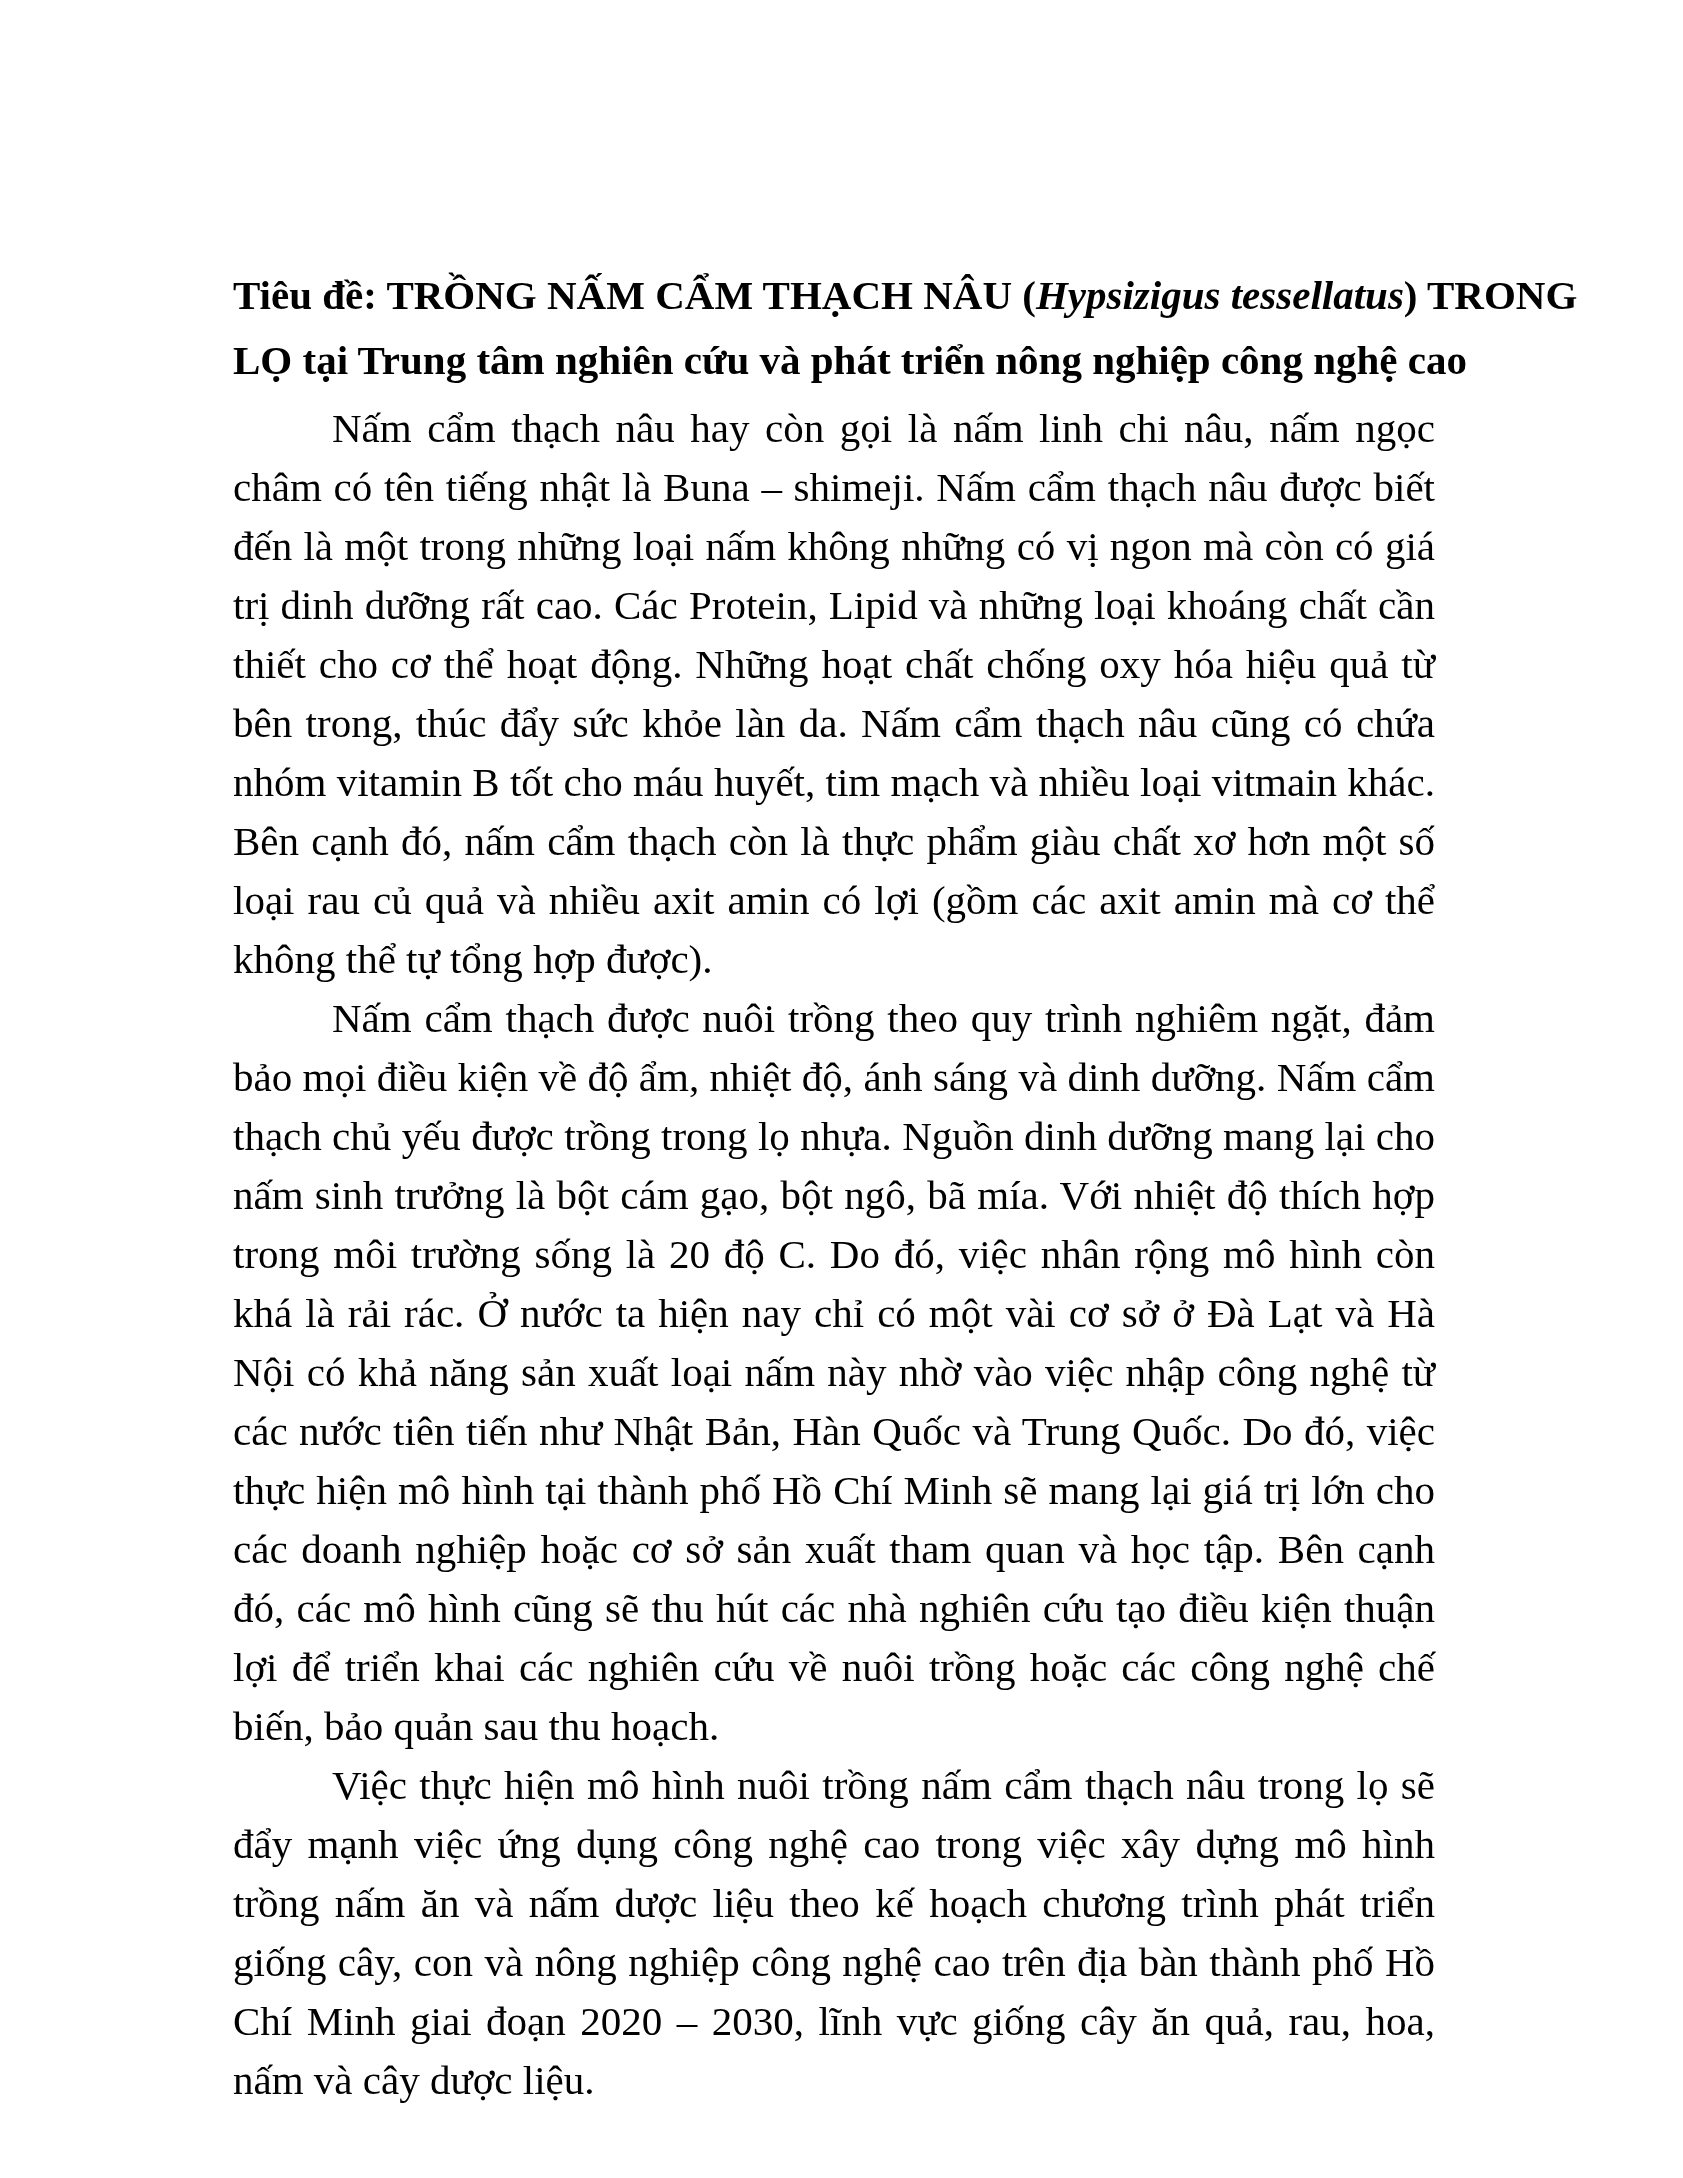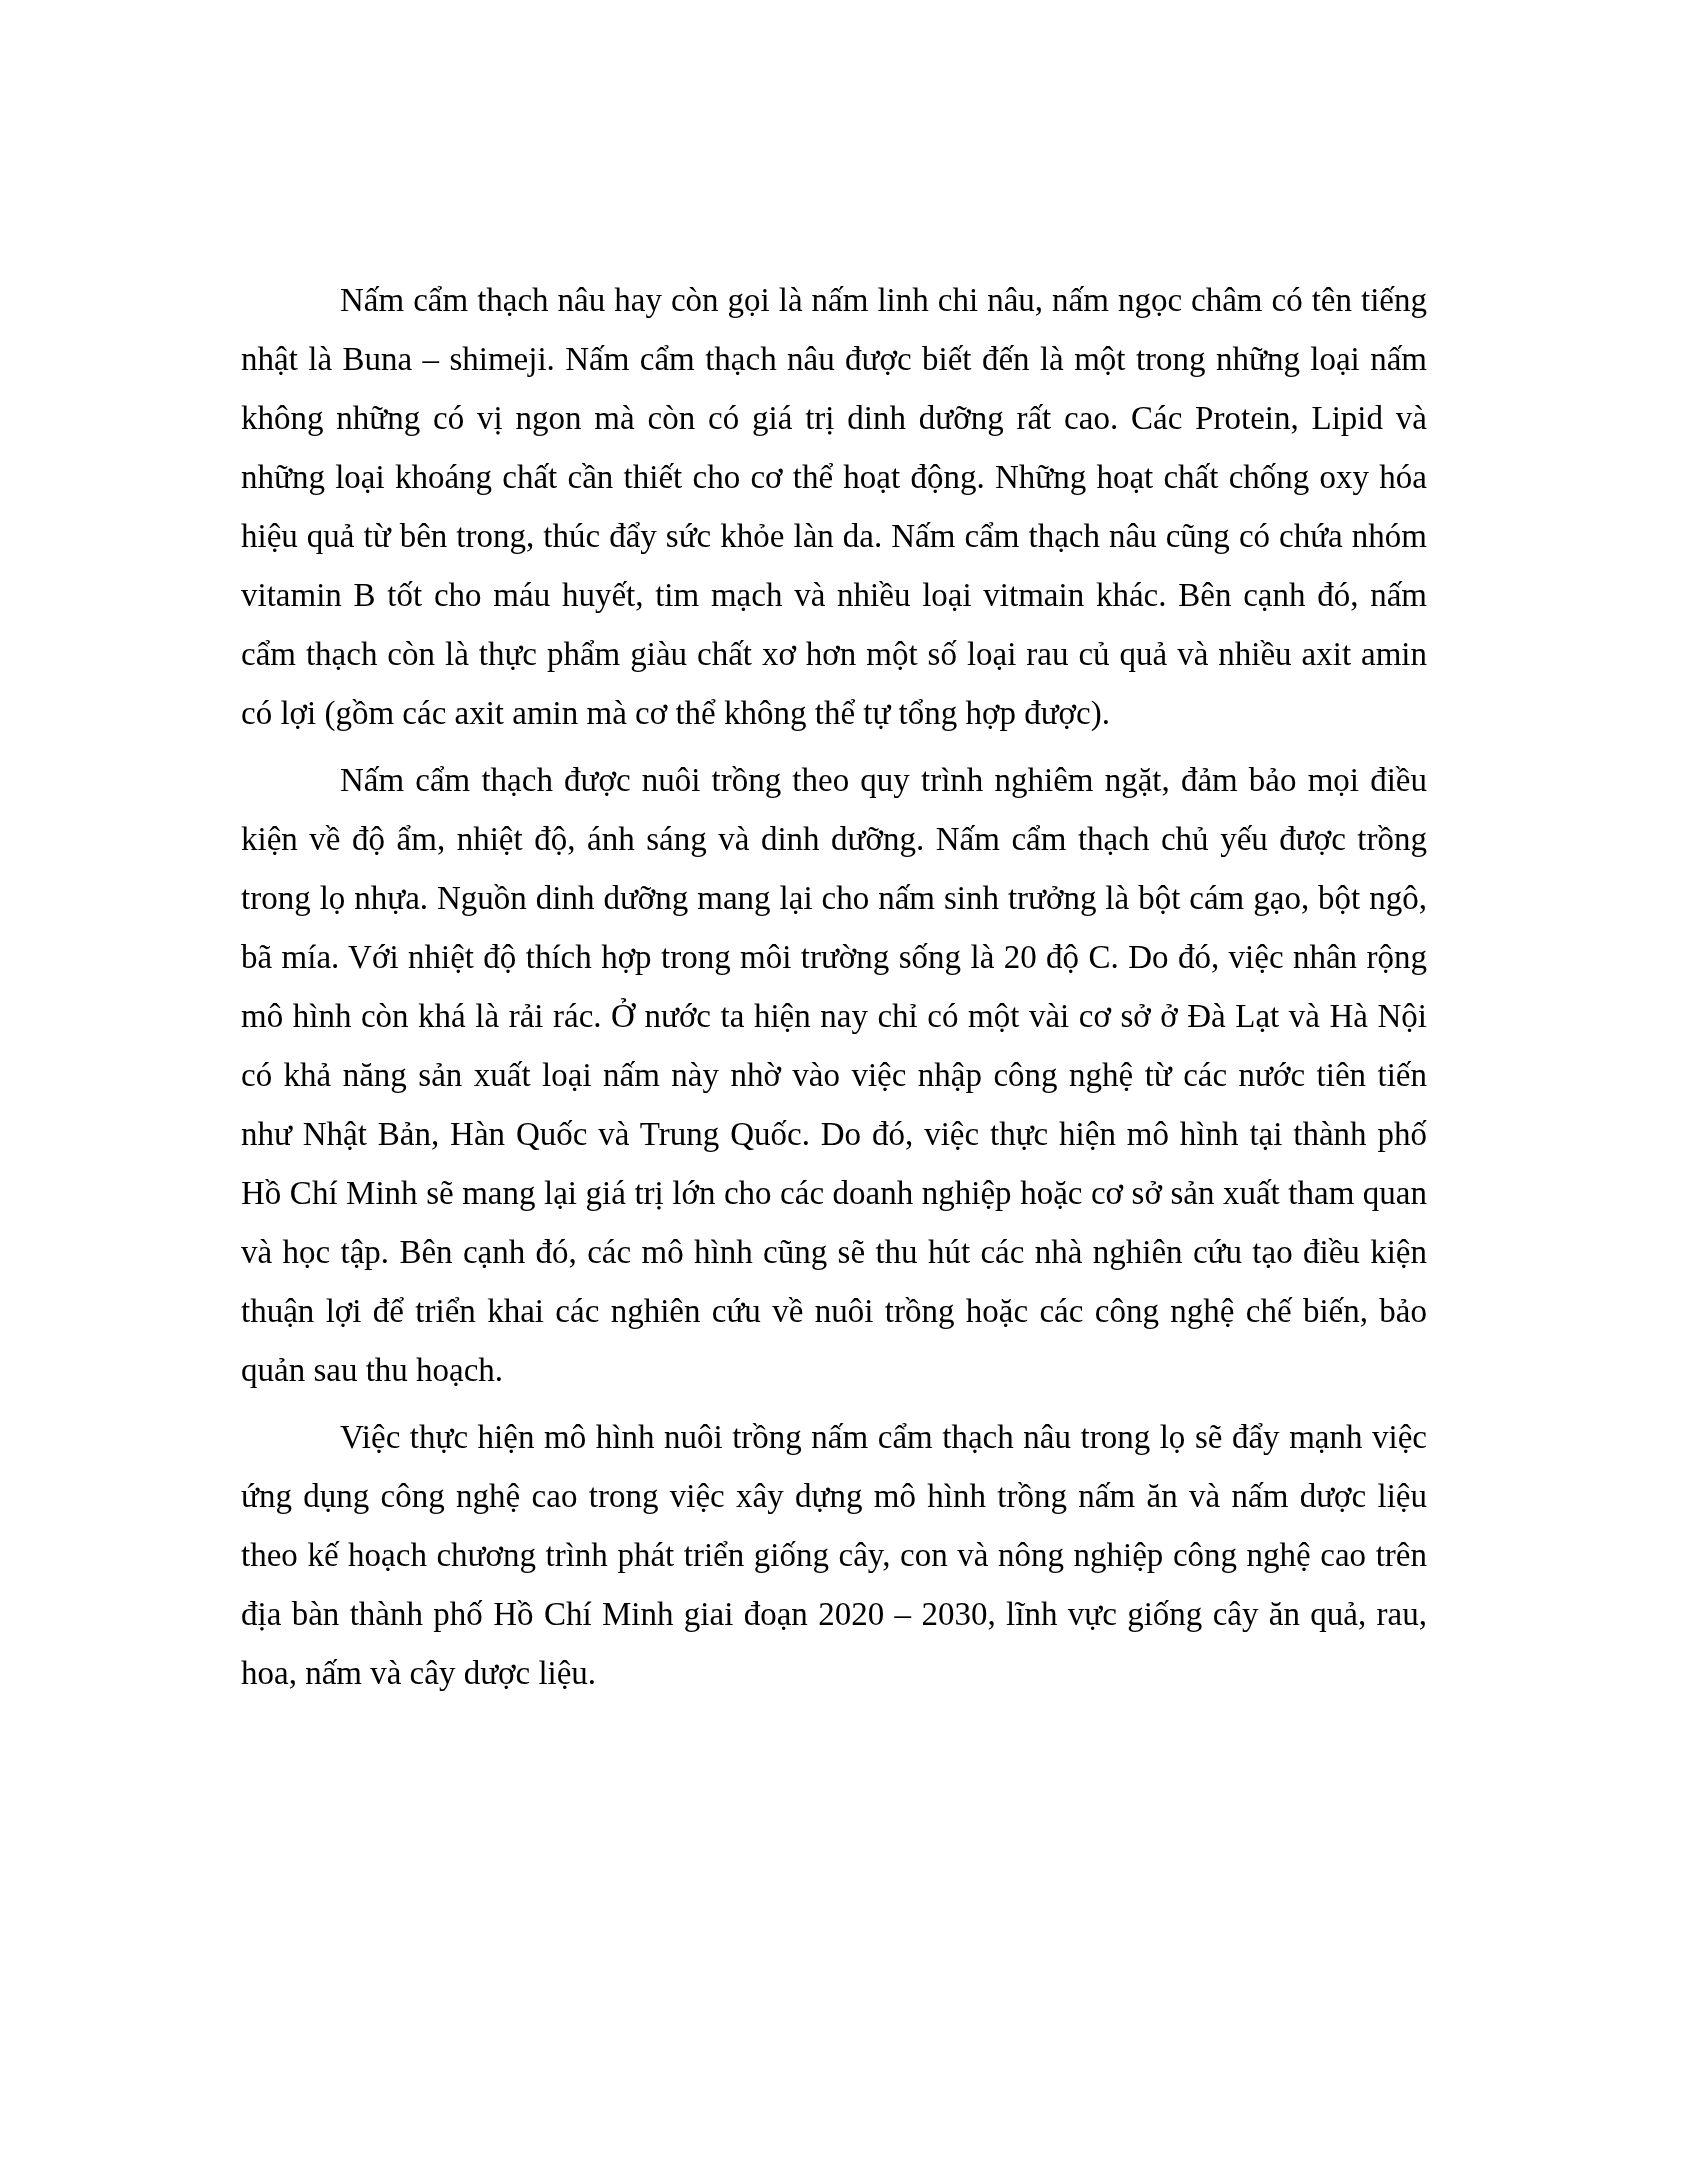--- a/index.html
+++ b/index.html
@@ -30,32 +30,36 @@
   }
   .title-line {
     display: block;
     white-space: nowrap;
   }
   .title .species {
     font-style: italic;
     font-weight: bold;
   }
   .body-paragraph {
-    margin: 8px;
-    font-size: 33px;
+    margin: 0;
+    font-size: 41px;
     line-height: 59px;
     text-align: justify;
     text-indent: 99px;
   }
 </style>
 </head>
 <body>
 
 <div class="page">
 
+  <h1 class="title">
+    <span class="title-line"><span>Tiêu đề: TRỒNG NẤM CẨM THẠCH NÂU (</span><span class="species">Hypsizigus tessellatus</span><span>) TRONG</span></span>
+    <span class="title-line">LỌ tại Trung tâm nghiên cứu và phát triển nông nghiệp công nghệ cao</span>
+  </h1>
 
   <p class="body-paragraph">Nấm cẩm thạch nâu hay còn gọi là nấm linh chi nâu, nấm ngọc châm có tên tiếng nhật là Buna – shimeji. Nấm cẩm thạch nâu được biết đến là một trong những loại nấm không những có vị ngon mà còn có giá trị dinh dưỡng rất cao. Các Protein, Lipid và những loại khoáng chất cần thiết cho cơ thể hoạt động. Những hoạt chất chống oxy hóa hiệu quả từ bên trong, thúc đẩy sức khỏe làn da. Nấm cẩm thạch nâu cũng có chứa nhóm vitamin B tốt cho máu huyết, tim mạch và nhiều loại vitmain khác. Bên cạnh đó, nấm cẩm thạch còn là thực phẩm giàu chất xơ hơn một số loại rau củ quả và nhiều axit amin có lợi (gồm các axit amin mà cơ thể không thể tự tổng hợp được).</p>
 
   <p class="body-paragraph">Nấm cẩm thạch được nuôi trồng theo quy trình nghiêm ngặt, đảm bảo mọi điều kiện về độ ẩm, nhiệt độ, ánh sáng và dinh dưỡng. Nấm cẩm thạch chủ yếu được trồng trong lọ nhựa. Nguồn dinh dưỡng mang lại cho nấm sinh trưởng là bột cám gạo, bột ngô, bã mía. Với nhiệt độ thích hợp trong môi trường sống là 20 độ C. Do đó, việc nhân rộng mô hình còn khá là rải rác. Ở nước ta hiện nay chỉ có một vài cơ sở ở Đà Lạt và Hà Nội có khả năng sản xuất loại nấm này nhờ vào việc nhập công nghệ từ các nước tiên tiến như Nhật Bản, Hàn Quốc và Trung Quốc. Do đó, việc thực hiện mô hình tại thành phố Hồ Chí Minh sẽ mang lại giá trị lớn cho các doanh nghiệp hoặc cơ sở sản xuất tham quan và học tập. Bên cạnh đó, các mô hình cũng sẽ thu hút các nhà nghiên cứu tạo điều kiện thuận lợi để triển khai các nghiên cứu về nuôi trồng hoặc các công nghệ chế biến, bảo quản sau thu hoạch.</p>
 
   <p class="body-paragraph">Việc thực hiện mô hình nuôi trồng nấm cẩm thạch nâu trong lọ sẽ đẩy mạnh việc ứng dụng công nghệ cao trong việc xây dựng mô hình trồng nấm ăn và nấm dược liệu theo kế hoạch chương trình phát triển giống cây, con và nông nghiệp công nghệ cao trên địa bàn thành phố Hồ Chí Minh giai đoạn 2020 – 2030, lĩnh vực giống cây ăn quả, rau, hoa, nấm và cây dược liệu.</p>
 
 </div>
 
 

